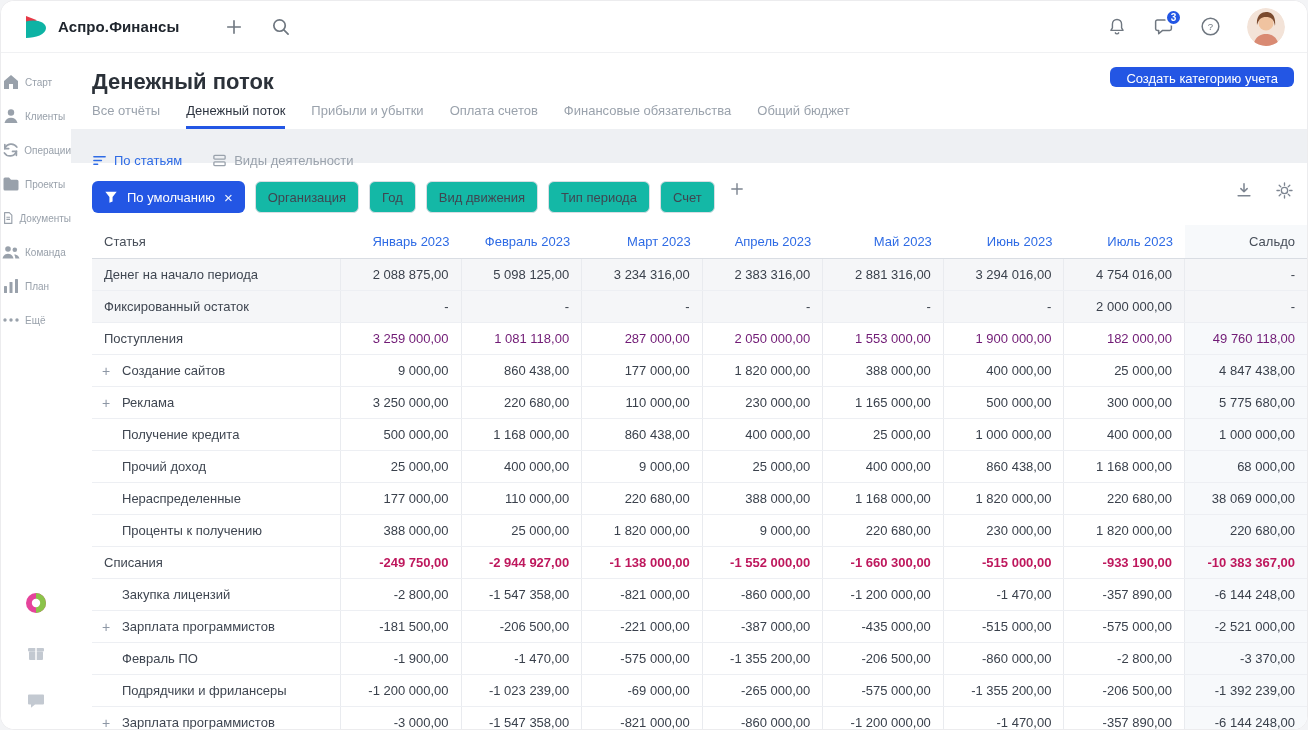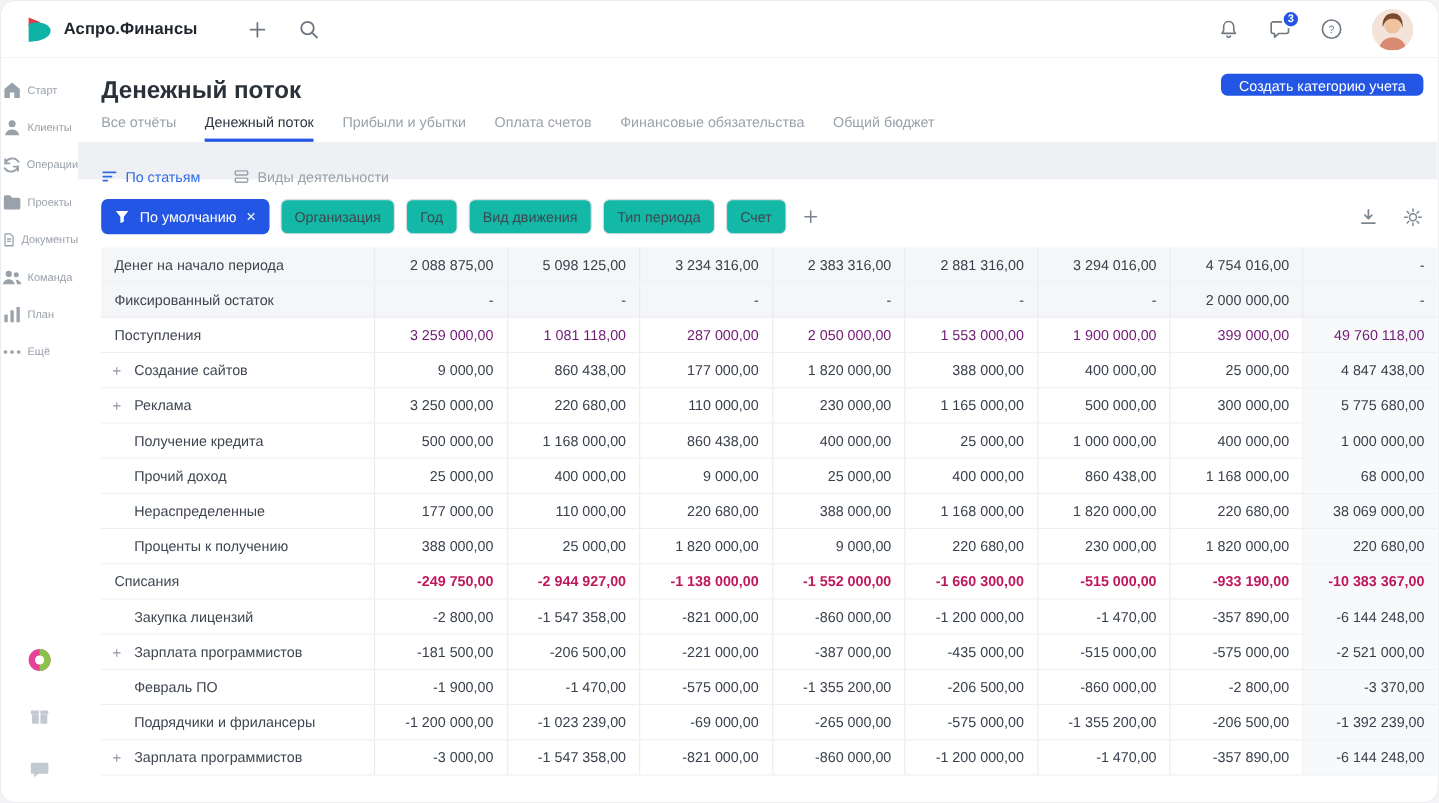--- a/index.html
+++ b/index.html
@@ -42,21 +42,21 @@
   .tabs { display:flex; gap:26px; padding:6px 21px 0; }
   .tab { font-size:13px; color:#9aa2ac; padding-bottom:8px; border-bottom:3px solid transparent; cursor:pointer; white-space:nowrap; }
   .tab.active { color:#2d3440; border-bottom-color:#2356e4; }
 
   .subtab-bar { background:#eef0f3; height:34px; flex:0 0 34px; display:flex; align-items:center; gap:30px; padding:0 21px; }
   .subtab { display:flex; align-items:center; gap:7px; font-size:13px; color:#9aa2ac; cursor:pointer;margin-top:28px; }
   .subtab.active { color:#2e6be5; }
   .subtab svg { flex:0 0 auto; }
 
   
-  .filter-row { display:flex; align-items:center; gap:10px; padding:18px 13px 0 21px; }
+  .filter-row { display:flex; gap:10px; padding:18px 13px 0 21px; }
   .chip { height:32px; display:inline-flex; align-items:center; gap:9px; background:#2356e4; color:#fff;
           border-radius:6px; padding:0 12px; font-size:13px; cursor:pointer; }
   .chip .close { font-size:15px; line-height:1; opacity:.95; cursor:pointer; }
   .fbtn { height:32px; display:inline-flex; align-items:center; background:#14b8a6; border:1px solid #d9dde3;
           border-radius:6px; padding:0 12px; font-size:13px; color:#3f4651; cursor:pointer; white-space:nowrap; }
   .add-filter { display:inline-flex; margin-left:4px; cursor:pointer; }
   .filter-spacer { flex:1; }
   .tool-icon { display:inline-flex; cursor:pointer; margin-left:12px; }
 
   
@@ -299,20 +299,31 @@
                 <line x1="5.3" y1="5.3" x2="7.4" y2="7.4"></line>
                 <line x1="16.6" y1="16.6" x2="18.7" y2="18.7"></line>
                 <line x1="16.6" y1="7.4" x2="18.7" y2="5.3"></line>
                 <line x1="5.3" y1="18.7" x2="7.4" y2="16.6"></line>
               </g>
             </svg>
         </span>
       </div>
 
       <div class="table">
+        <div class="thead">
+          <span class="th first">Статья</span>
+          <span class="th">Январь 2023</span>
+          <span class="th">Февраль 2023</span>
+          <span class="th">Март 2023</span>
+          <span class="th">Апрель 2023</span>
+          <span class="th">Май 2023</span>
+          <span class="th">Июнь 2023</span>
+          <span class="th">Июль 2023</span>
+          <span class="th saldo">Сальдо</span>
+        </div>
         <div class="tbody">
             <div class="trow row-muted">
               <div class="cell name-cell">
                 <span>Денег на начало периода</span>
               </div>
               <div class="cell num-cell">2 088 875,00</div>
               <div class="cell num-cell">5 098 125,00</div>
               <div class="cell num-cell">3 234 316,00</div>
               <div class="cell num-cell">2 383 316,00</div>
               <div class="cell num-cell">2 881 316,00</div>
@@ -336,21 +347,21 @@
             <div class="trow row-income">
               <div class="cell name-cell">
                 <span>Поступления</span>
               </div>
               <div class="cell num-cell">3 259 000,00</div>
               <div class="cell num-cell">1 081 118,00</div>
               <div class="cell num-cell">287 000,00</div>
               <div class="cell num-cell">2 050 000,00</div>
               <div class="cell num-cell">1 553 000,00</div>
               <div class="cell num-cell">1 900 000,00</div>
-              <div class="cell num-cell">399 000,00</div>
+              <div class="cell num-cell">182 000,00</div>
               <div class="cell num-cell saldo-cell">49 760 118,00</div>
             </div>
             <div class="trow row-normal">
               <div class="cell name-cell indent">
                 <span class="plus">+</span>
                 <span>Создание сайтов</span>
               </div>
               <div class="cell num-cell">9 000,00</div>
               <div class="cell num-cell">860 438,00</div>
               <div class="cell num-cell">177 000,00</div>

